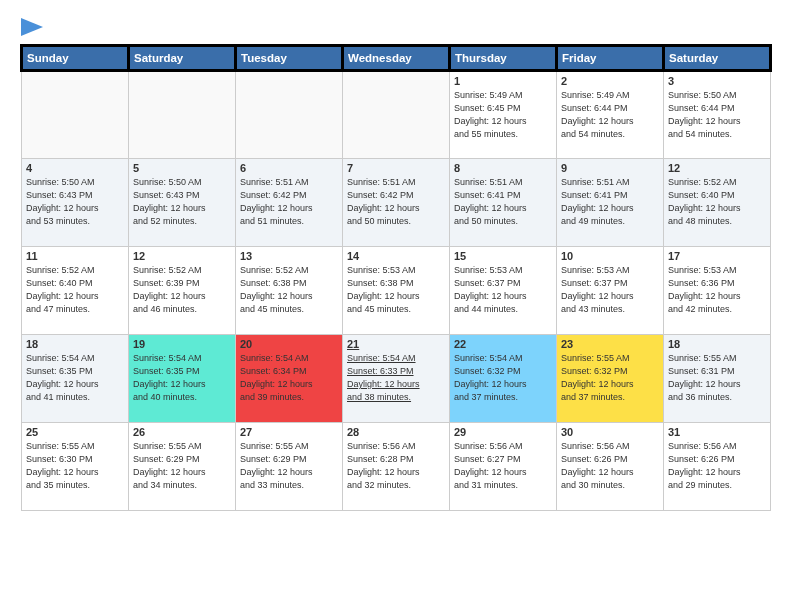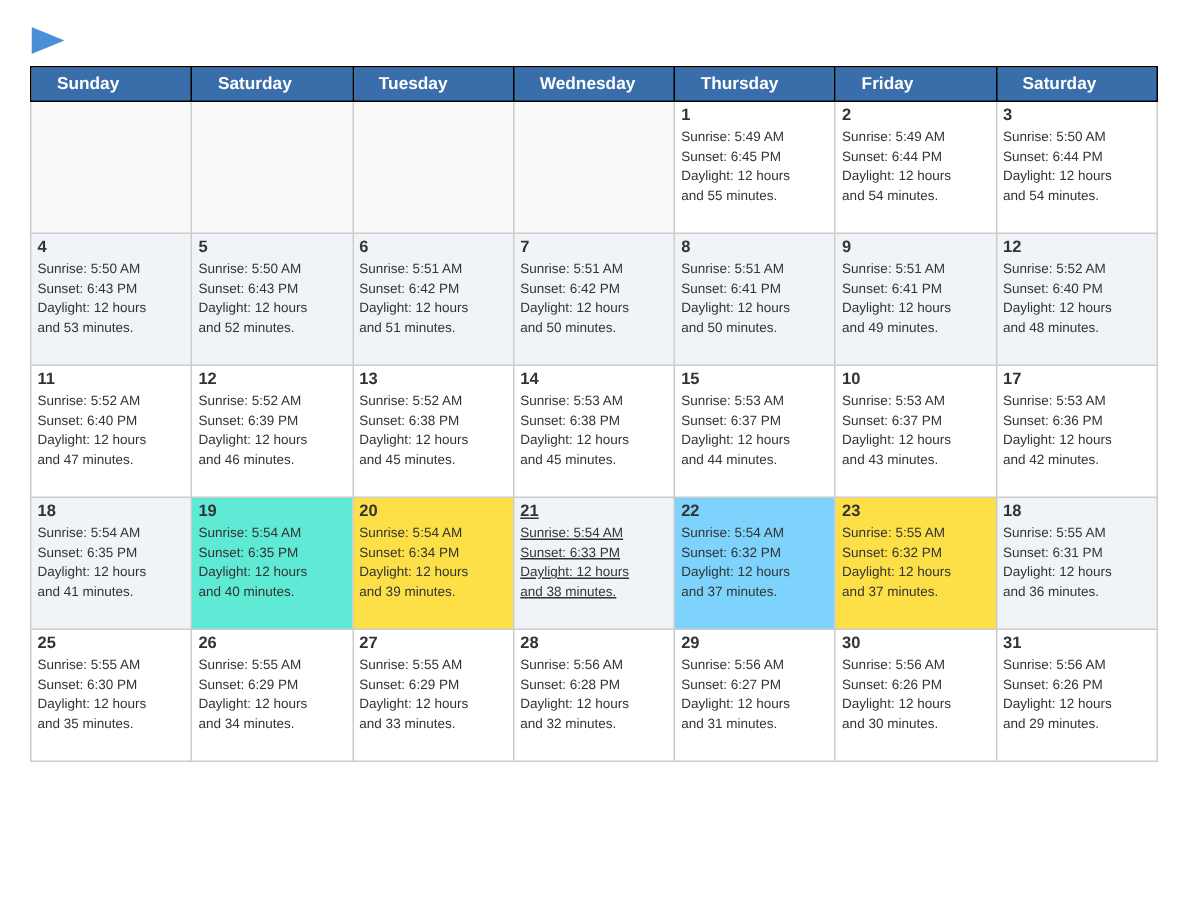--- a/index.html
+++ b/index.html
@@ -43,23 +43,23 @@
     .calendar {
       width: 100%;
       border-collapse: collapse;
       table-layout: fixed;
     }
     .calendar th {
       background: #3a6eaa;
       color: #fff;
       font-size: 11.5px;
       font-weight: bold;
-      padding: 5px 17px;
+      padding: 5px 4px;
       text-align: left;
-      border: 1px solid #000000;
+      border: 3px solid #000000;
     }
     .calendar td {
       border: 1px solid #ccc;
       vertical-align: top;
       padding: 3px 4px;
       font-size: 9.5px;
       color: #333;
       height: 88px;
       background: #fff;
     }
@@ -194,21 +194,21 @@
         </tr>
         <tr>
           <td style="background: rgb(240, 244, 248);">
             <span class="day-number">18</span>
             <div class="day-info">Sunrise: 5:54 AM<br>Sunset: 6:35 PM<br>Daylight: 12 hours<br>and 41 minutes.</div>
           </td>
           <td style="background: #5eead4;">
             <span class="day-number">19</span>
             <div class="day-info">Sunrise: 5:54 AM<br>Sunset: 6:35 PM<br>Daylight: 12 hours<br>and 40 minutes.</div>
           </td>
-          <td style="background: #fde047;">
+          <td style="background: #ef4444;">
             <span class="day-number">20</span>
             <div class="day-info">Sunrise: 5:54 AM<br>Sunset: 6:34 PM<br>Daylight: 12 hours<br>and 39 minutes.</div>
           </td>
           <td style="background: rgb(240, 244, 248); text-decoration: underline;">
             <span class="day-number">21</span>
             <div class="day-info">Sunrise: 5:54 AM<br>Sunset: 6:33 PM<br>Daylight: 12 hours<br>and 38 minutes.</div>
           </td>
           <td style="background: #7dd3fc;">
             <span class="day-number">22</span>
             <div class="day-info">Sunrise: 5:54 AM<br>Sunset: 6:32 PM<br>Daylight: 12 hours<br>and 37 minutes.</div>

